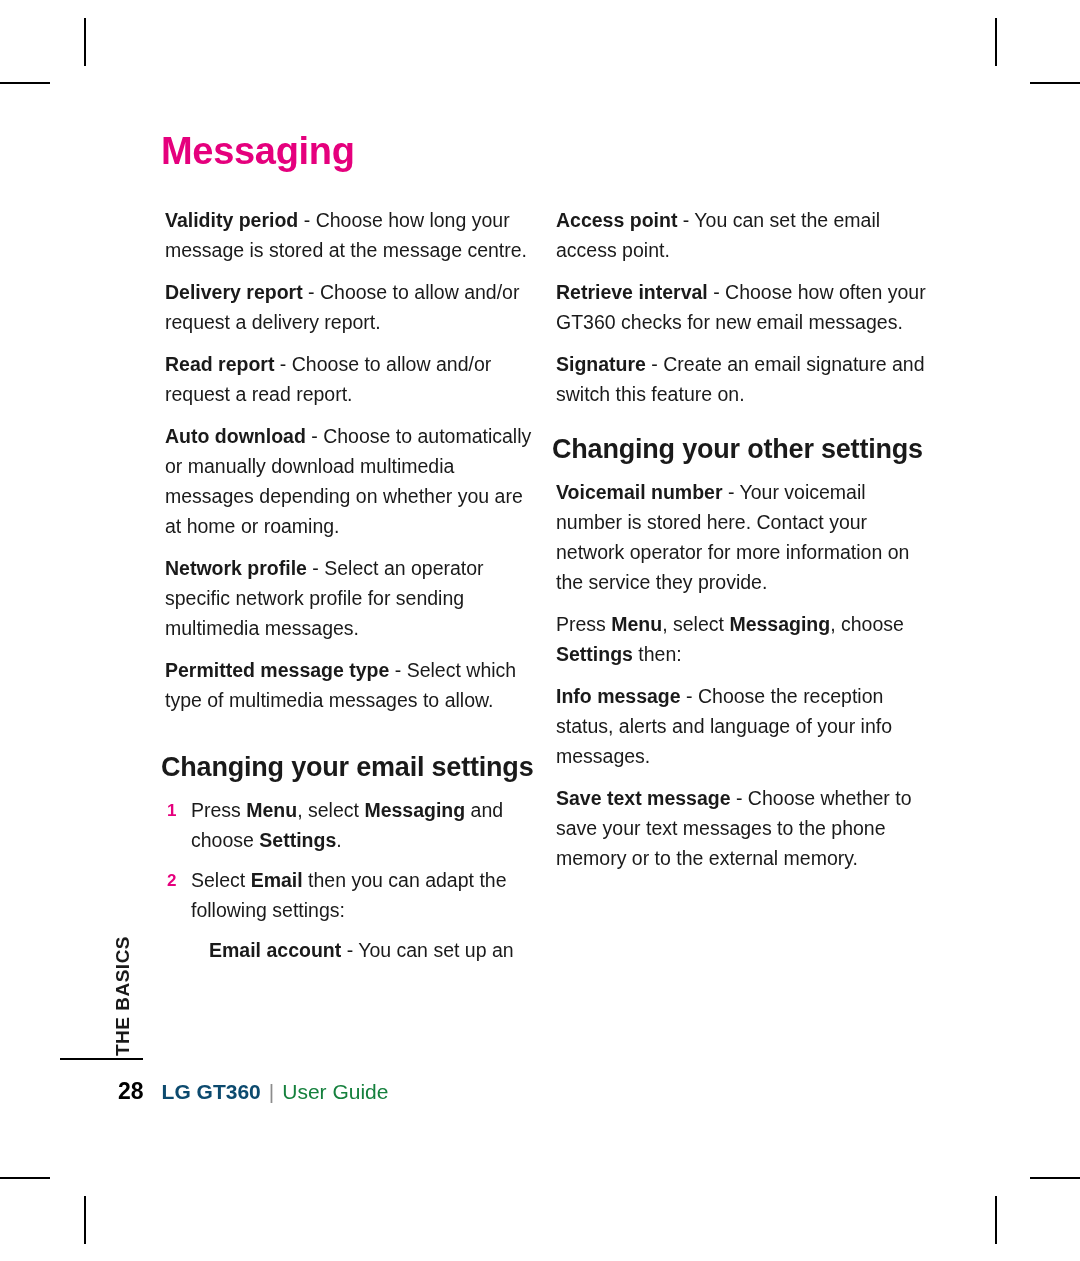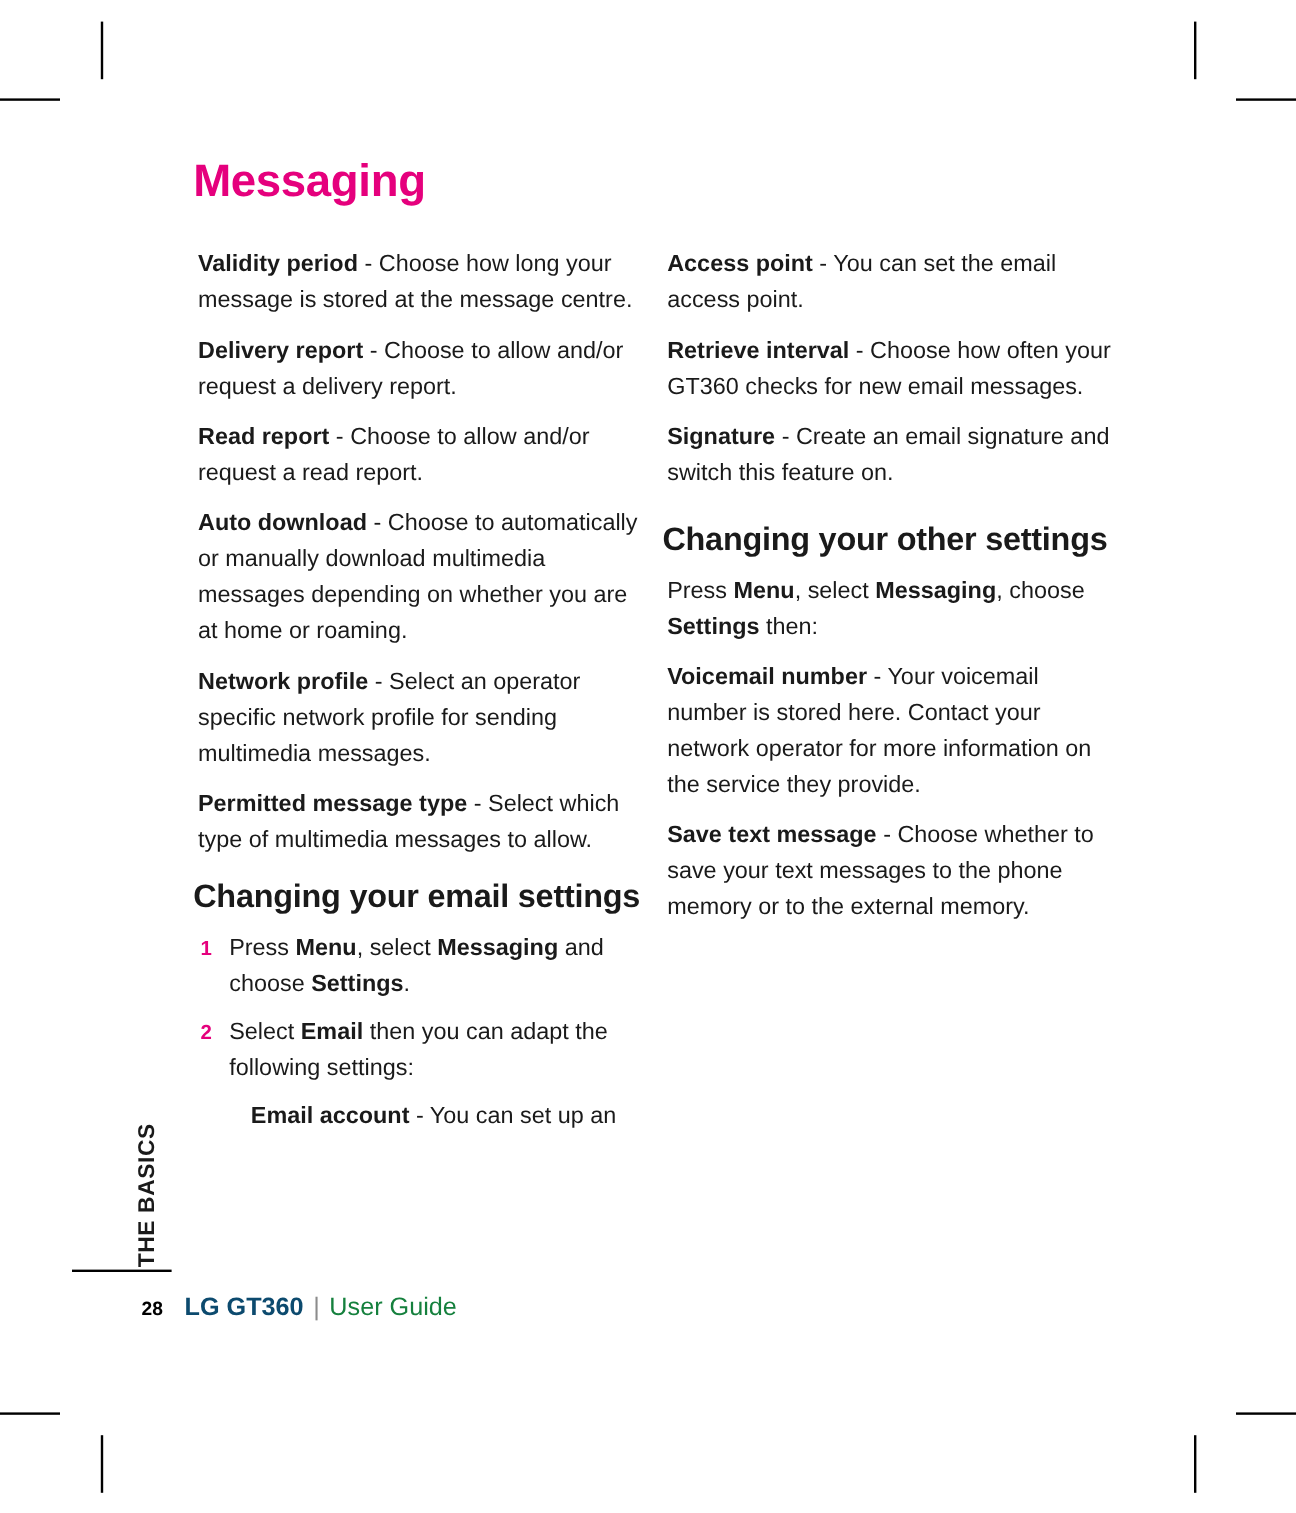--- a/index.html
+++ b/index.html
@@ -57,21 +57,21 @@
   }
   b { font-weight: bold; }
 
   h2.sub {
     font-size: 27px;
     font-weight: bold;
     margin: 26px 0 14px 0;
     line-height: 28px;
     letter-spacing: -0.2px;
   }
-  h2.sub.first { margin-top: 18px; }
+  h2.sub.first { margin-top: 38px; }
 
   
   .steps { margin: 0; padding: 0; list-style: none; }
   .step {
     position: relative;
     padding-left: 30px;
     margin-bottom: 10px;
   }
   .step .num {
     position: absolute;
@@ -121,21 +121,21 @@
   .footer {
     position: absolute;
     left: 118px;
     top: 1078px;
     display: flex;
     align-items: baseline;
     font-size: 21px;
   }
   .footer .pagenum {
     font-weight: bold;
-    font-size: 16px;
+    font-size: 23px;
     margin-right: 18px;
     color: #000;
   }
   .footer .brand {
     font-weight: bold;
     color: #0c4a6e;
   }
   .footer .sep {
     color: #8c8c8c;
     margin: 0 8px;
@@ -196,25 +196,26 @@
 
 
     <p class="para"><b>Access point</b><span> - You can set the email access point.</span></p>
 
     <p class="para"><b>Retrieve interval</b><span> - Choose how often your GT360 checks for new email messages.</span></p>
 
     <p class="para"><b>Signature</b><span> - Create an email signature and switch this feature on.</span></p>
 
     <h2 class="sub">Changing your other settings</h2>
 
+    <p class="para"><b>Voicemail number</b><span> - Your voicemail number is stored here. Contact your network operator for more information on the service they provide.</span></p>
+
     <p class="para"><span>Press </span><b>Menu</b><span>, select </span><b>Messaging</b><span>, choose </span><b>Settings</b><span> then:</span></p>
 
-    <p class="para"><b>Voicemail number</b><span> - Your voicemail number is stored here. Contact your network operator for more information on the service they provide.</span></p>
-
-
+
+    <p class="para"><b>Info message</b><span> - Choose the reception status, alerts and language of your info messages.</span></p>
 
     <p class="para"><b>Save text message</b><span> - Choose whether to save your text messages to the phone memory or to the external memory.</span></p>
   </div>
 
   <div class="sidetab">
     <div class="txt">THE BASICS</div>
     <div class="rule"></div>
   </div>
 
   <div class="footer">

